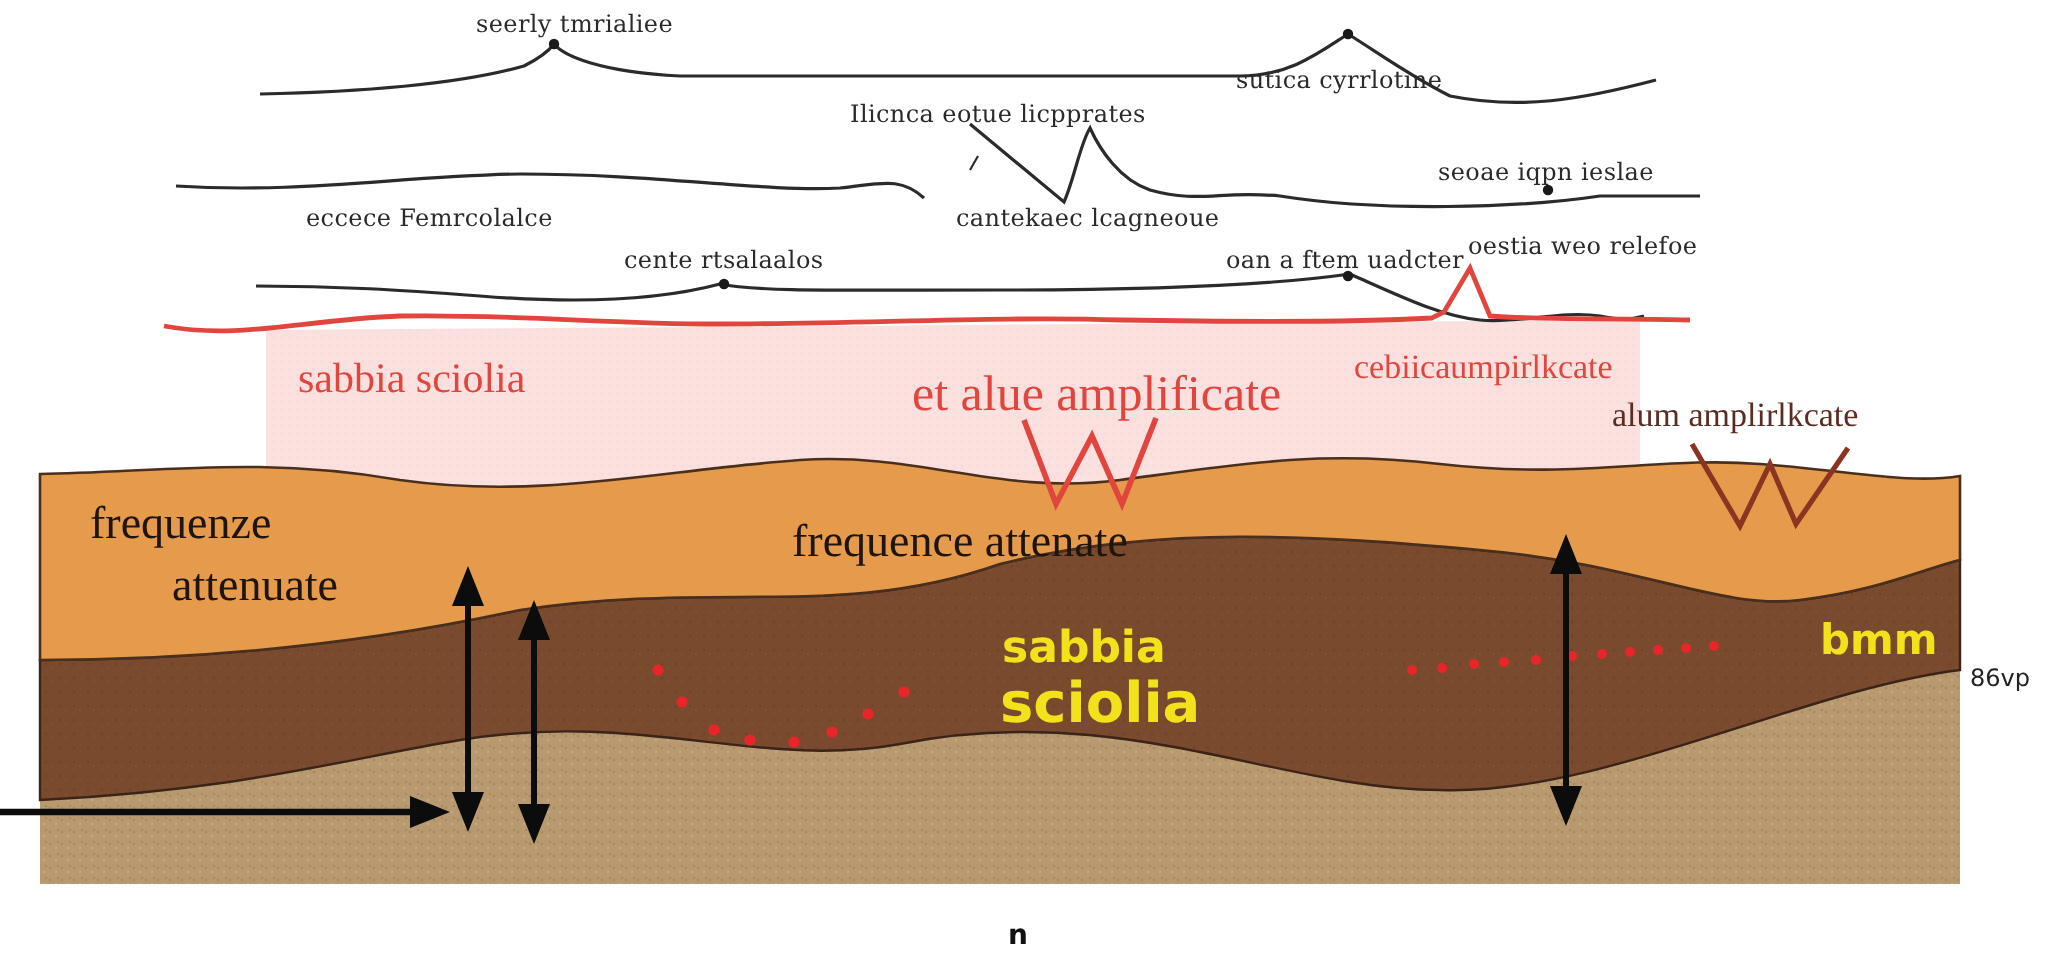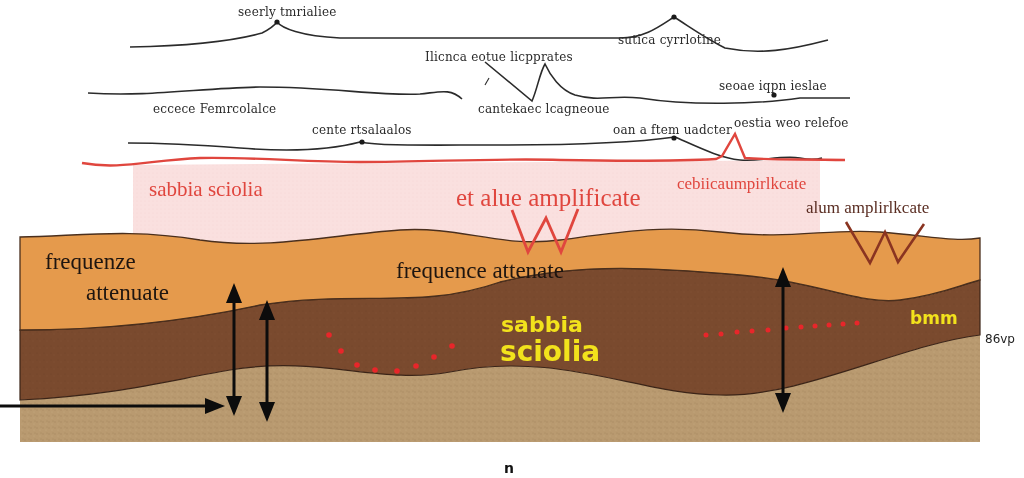--- a/index.html
+++ b/index.html
@@ -128,18 +128,18 @@
   <span class="lbl red-lbl" style="left:456px;top:185px;font-size:25px;">et alue amplificate</span>
   <span class="lbl brown-lbl" style="left:806px;top:199px;font-size:17px;">alum amplirlkcate</span>
   <span class="lbl red-lbl" style="left:677px;top:175px;font-size:17px;">cebiicaumpirlkcate</span>
 
   
   <span class="lbl dark-lbl" style="left:45px;top:250px;font-size:23px;">frequenze</span>
   <span class="lbl dark-lbl" style="left:48px;top:281px;font-size:23px;margin-left:38px;">attenuate</span>
   <span class="lbl dark-lbl" style="left:396px;top:259px;font-size:23px;">frequence attenate</span>
   <span class="lbl yellow-lbl" style="left:501px;top:314px;font-size:22px;">sabbia</span>
   <span class="lbl yellow-lbl" style="left:500px;top:338px;font-size:28px;">sciolia</span>
-  <span class="lbl yellow-lbl" style="left:910px;top:310px;font-size:17px;">bmm</span>
+  <span class="lbl yellow-lbl" style="left:910px;top:310px;font-size:21px;">bmm</span>
   <span class="lbl" style="left:985px;top:333px;font-size:12px;font-family:'DejaVu Sans',sans-serif;color:#222;">86vp</span>
 
   
   <span class="lbl" style="left:504px;top:461px;font-size:14px;font-weight:bold;font-family:'DejaVu Sans',sans-serif;color:#111;">n</span>
 </div>
 
 </body></html>

